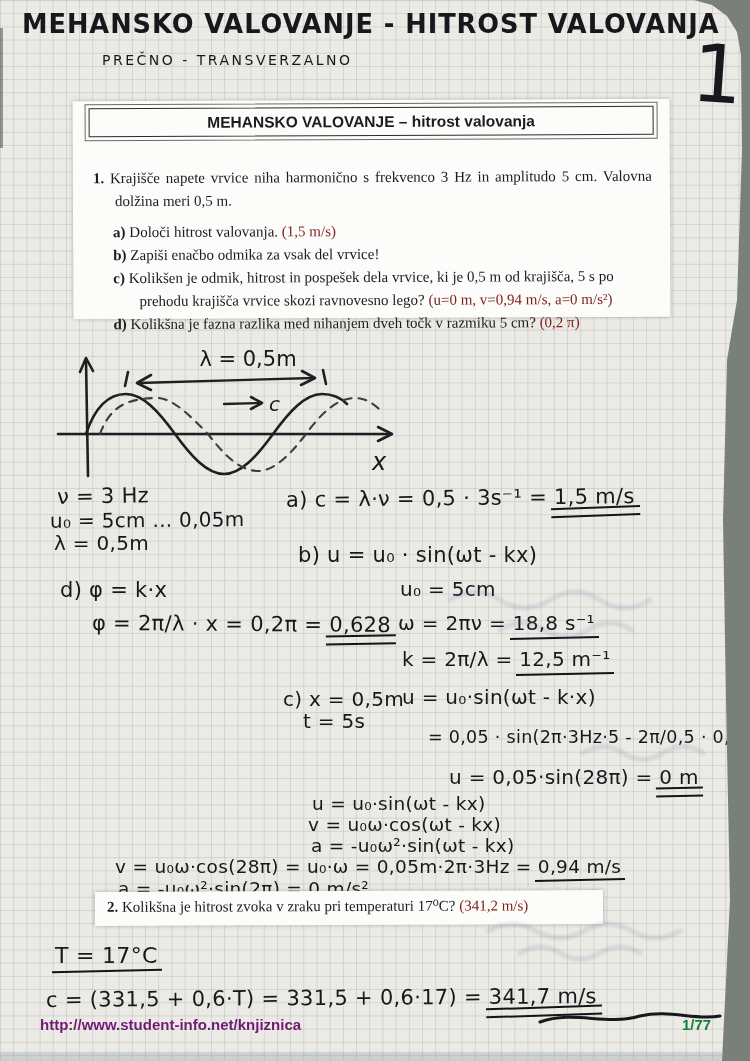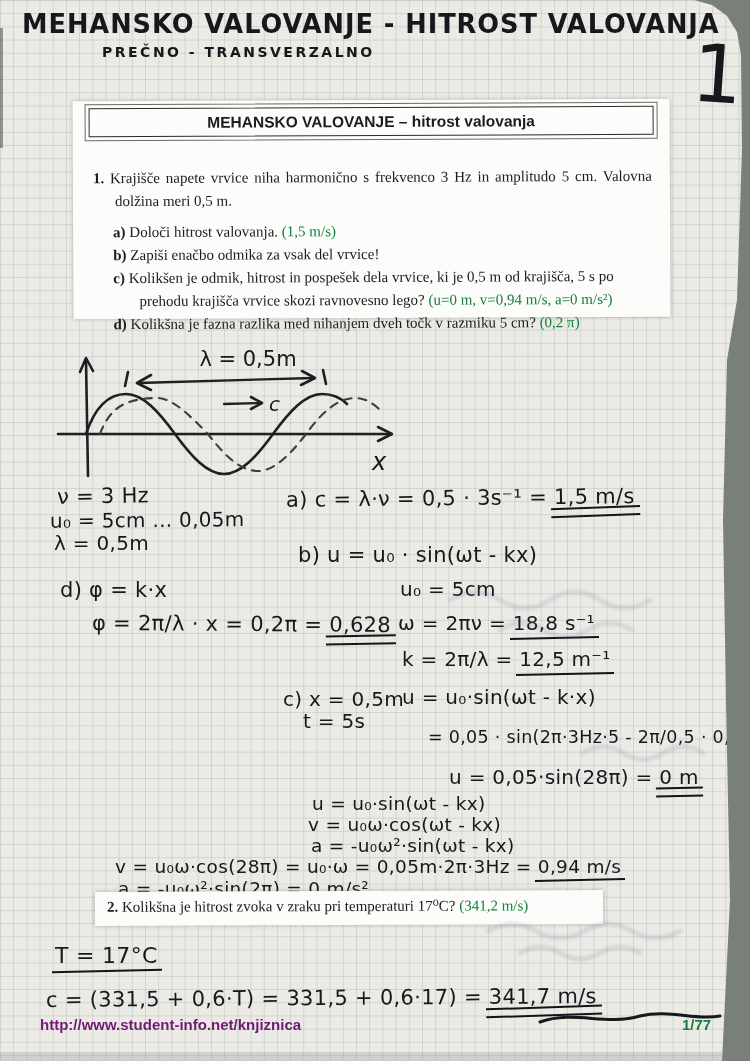--- a/index.html
+++ b/index.html
@@ -22,40 +22,40 @@
   }
   .edge-smudge{position:absolute;left:0;top:28px;width:3px;height:120px;background:rgba(45,45,48,.45);}
   .bottom-band{position:absolute;left:0;bottom:0;width:100%;height:9px;background:rgba(148,164,174,.35);}
 
   
   .hw{
     position:absolute;white-space:nowrap;color:#17171c;
     font-family:"DejaVu Sans",sans-serif;font-size:20px;letter-spacing:.3px;
   }
   .title{left:22px;top:8px;font-size:27px;font-weight:bold;letter-spacing:1px;transform:scaleX(.95);transform-origin:left top;}
-  .subtitle{left:102px;top:44px;font-size:14px;font-weight:bold;letter-spacing:2.5px;}
+  .subtitle{left:102px;top:52px;font-size:14px;font-weight:normal;letter-spacing:2.5px;}
   .vaje{left:520px;top:52px;font-size:33px;letter-spacing:15px;}
   .bignum{left:692px;top:28px;font-size:80px;transform:rotate(4deg);}
 
   
   .sheet{
     position:absolute;background:#FCFCFA;box-shadow:0 0 4px rgba(90,90,80,.45);
     font-family:"Liberation Serif","DejaVu Serif",serif;color:#1c1c1e;
   }
   .sheet1{left:73px;top:100px;width:597px;height:218px;transform:rotate(-.25deg);}
   .boxtitle{
     margin:7px 16px 0 16px;height:27px;line-height:27px;text-align:center;
     border:1.5px solid #2c2c2c;outline:1px solid #6a6a6a;outline-offset:3px;
     font-family:"Liberation Sans",sans-serif;font-weight:bold;font-size:15.5px;
   }
   .p1{margin:30px 18px 0 20px;font-size:15px;line-height:1.5;text-align:justify;padding-left:22px;text-indent:-22px;}
   .plabel{font-weight:bold;}
   .items{margin:9px 18px 0 40px;font-size:15px;line-height:1.53;}
   .item{padding-left:26px;text-indent:-26px;}
-  .ans{color:#15803d;font-family:Liberation Serif, serif;}
+  .ans{color:#7f1d1d;font-family:Liberation Serif, serif;}
 
   .sheet2{left:95px;top:891px;width:508px;height:34px;transform:rotate(-.2deg);}
   .p2{margin:6px 10px 0 12px;font-size:15px;white-space:nowrap;}
 
   
   .u1,.u2{position:relative;display:inline-block;}
   .u1::after{content:"";position:absolute;left:-3px;right:-4px;bottom:-4px;border-top:2.5px solid #141418;transform:rotate(-1.2deg);}
   .u2::after{content:"";position:absolute;left:-3px;right:-5px;bottom:-8px;height:6px;border-top:2.5px solid #141418;border-bottom:2.5px solid #141418;transform:rotate(-1.5deg);}
 
   svg text{font-family:"DejaVu Sans",sans-serif;fill:#17171c;}

